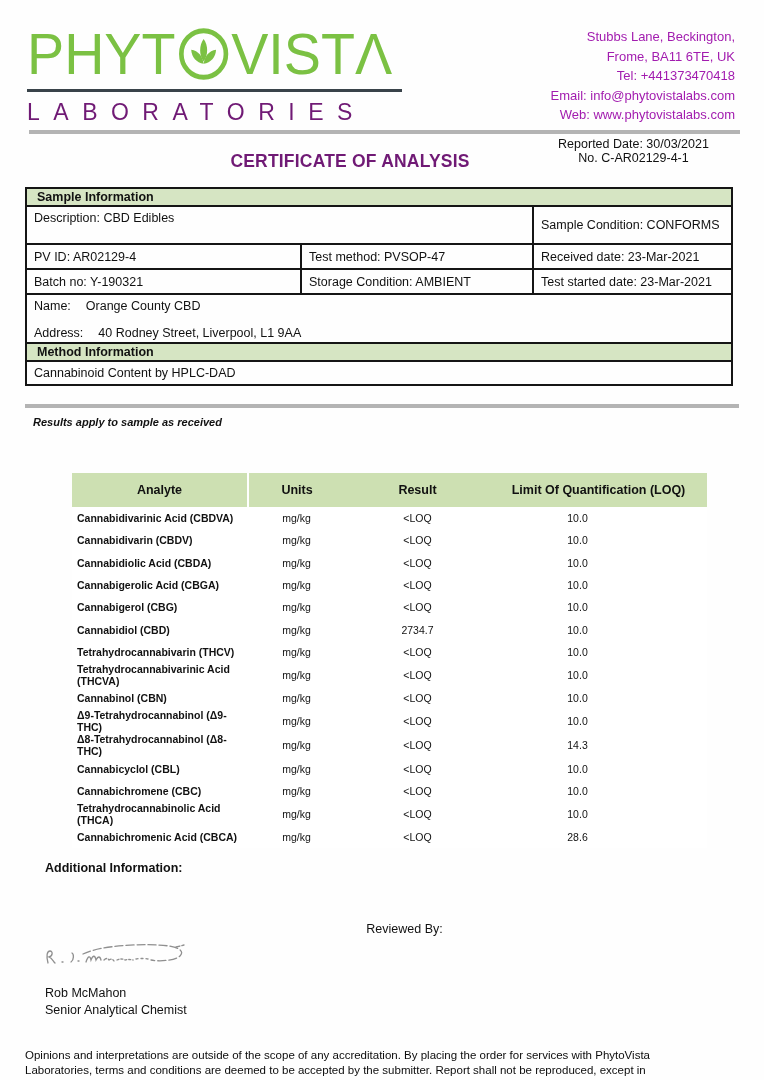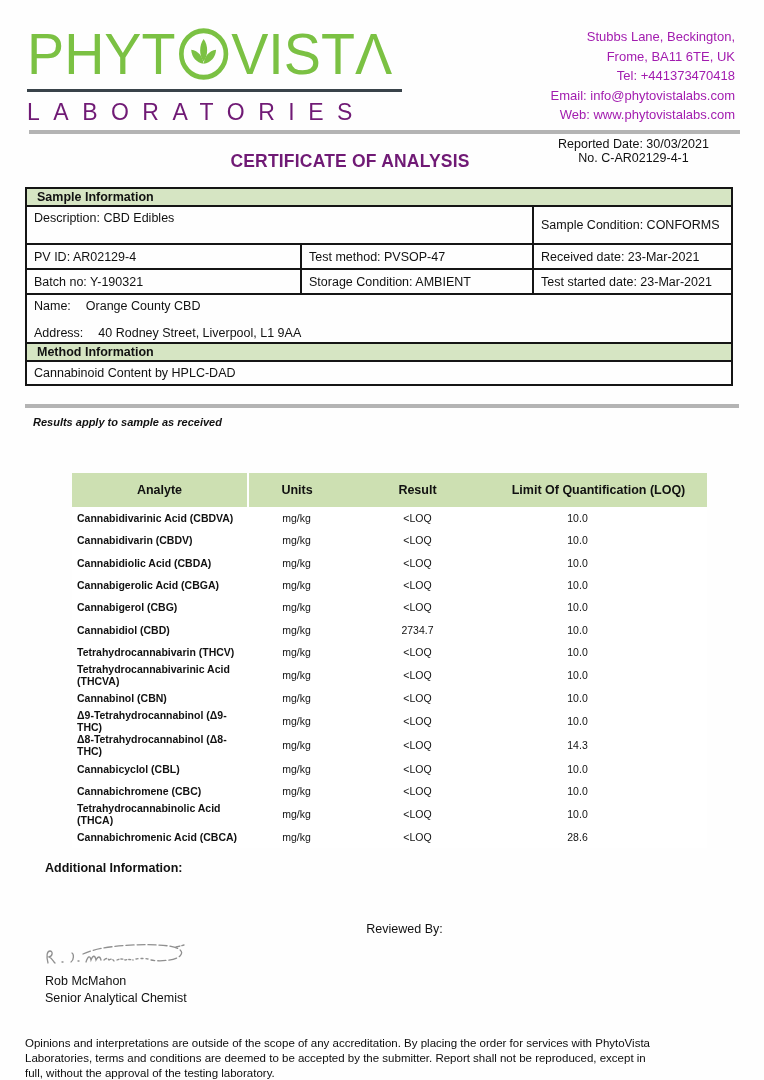--- a/index.html
+++ b/index.html
@@ -81,21 +81,21 @@
   table.results-table tbody td { height: 22.3px; font-size: 10.5px; vertical-align: middle; background: #fff; }
   td.cell-analyte { font-weight: bold; text-align: left; padding-left: 5px; }
   td.cell-units, td.cell-result { text-align: center; }
   td.cell-loq { text-align: center; padding-right: 42px; }
 
   
   .additional { margin: 13px 0 0 45px; font-size: 12.5px; font-weight: bold; }
   .sig-block { margin: 47px 0 0 45px; font-size: 12.5px; }
   .sig-line { margin-bottom: 6px; text-align: center; }
   .sig-svg { display: block; margin: 2px 0 1px -4px; }
-  .sig-name { margin-top: 4px; }
+  .sig-name { margin-top: 16px; }
   .sig-title { margin-top: 3px; }
   .footer { margin: 31px 60px 0 25px; width: 640px; font-size: 11.5px; line-height: 15px; color: #0c0c0c; }
 </style>
 </head>
 <body>
 
 <div class="page">
 
   <div class="header">
     <div class="logo">

